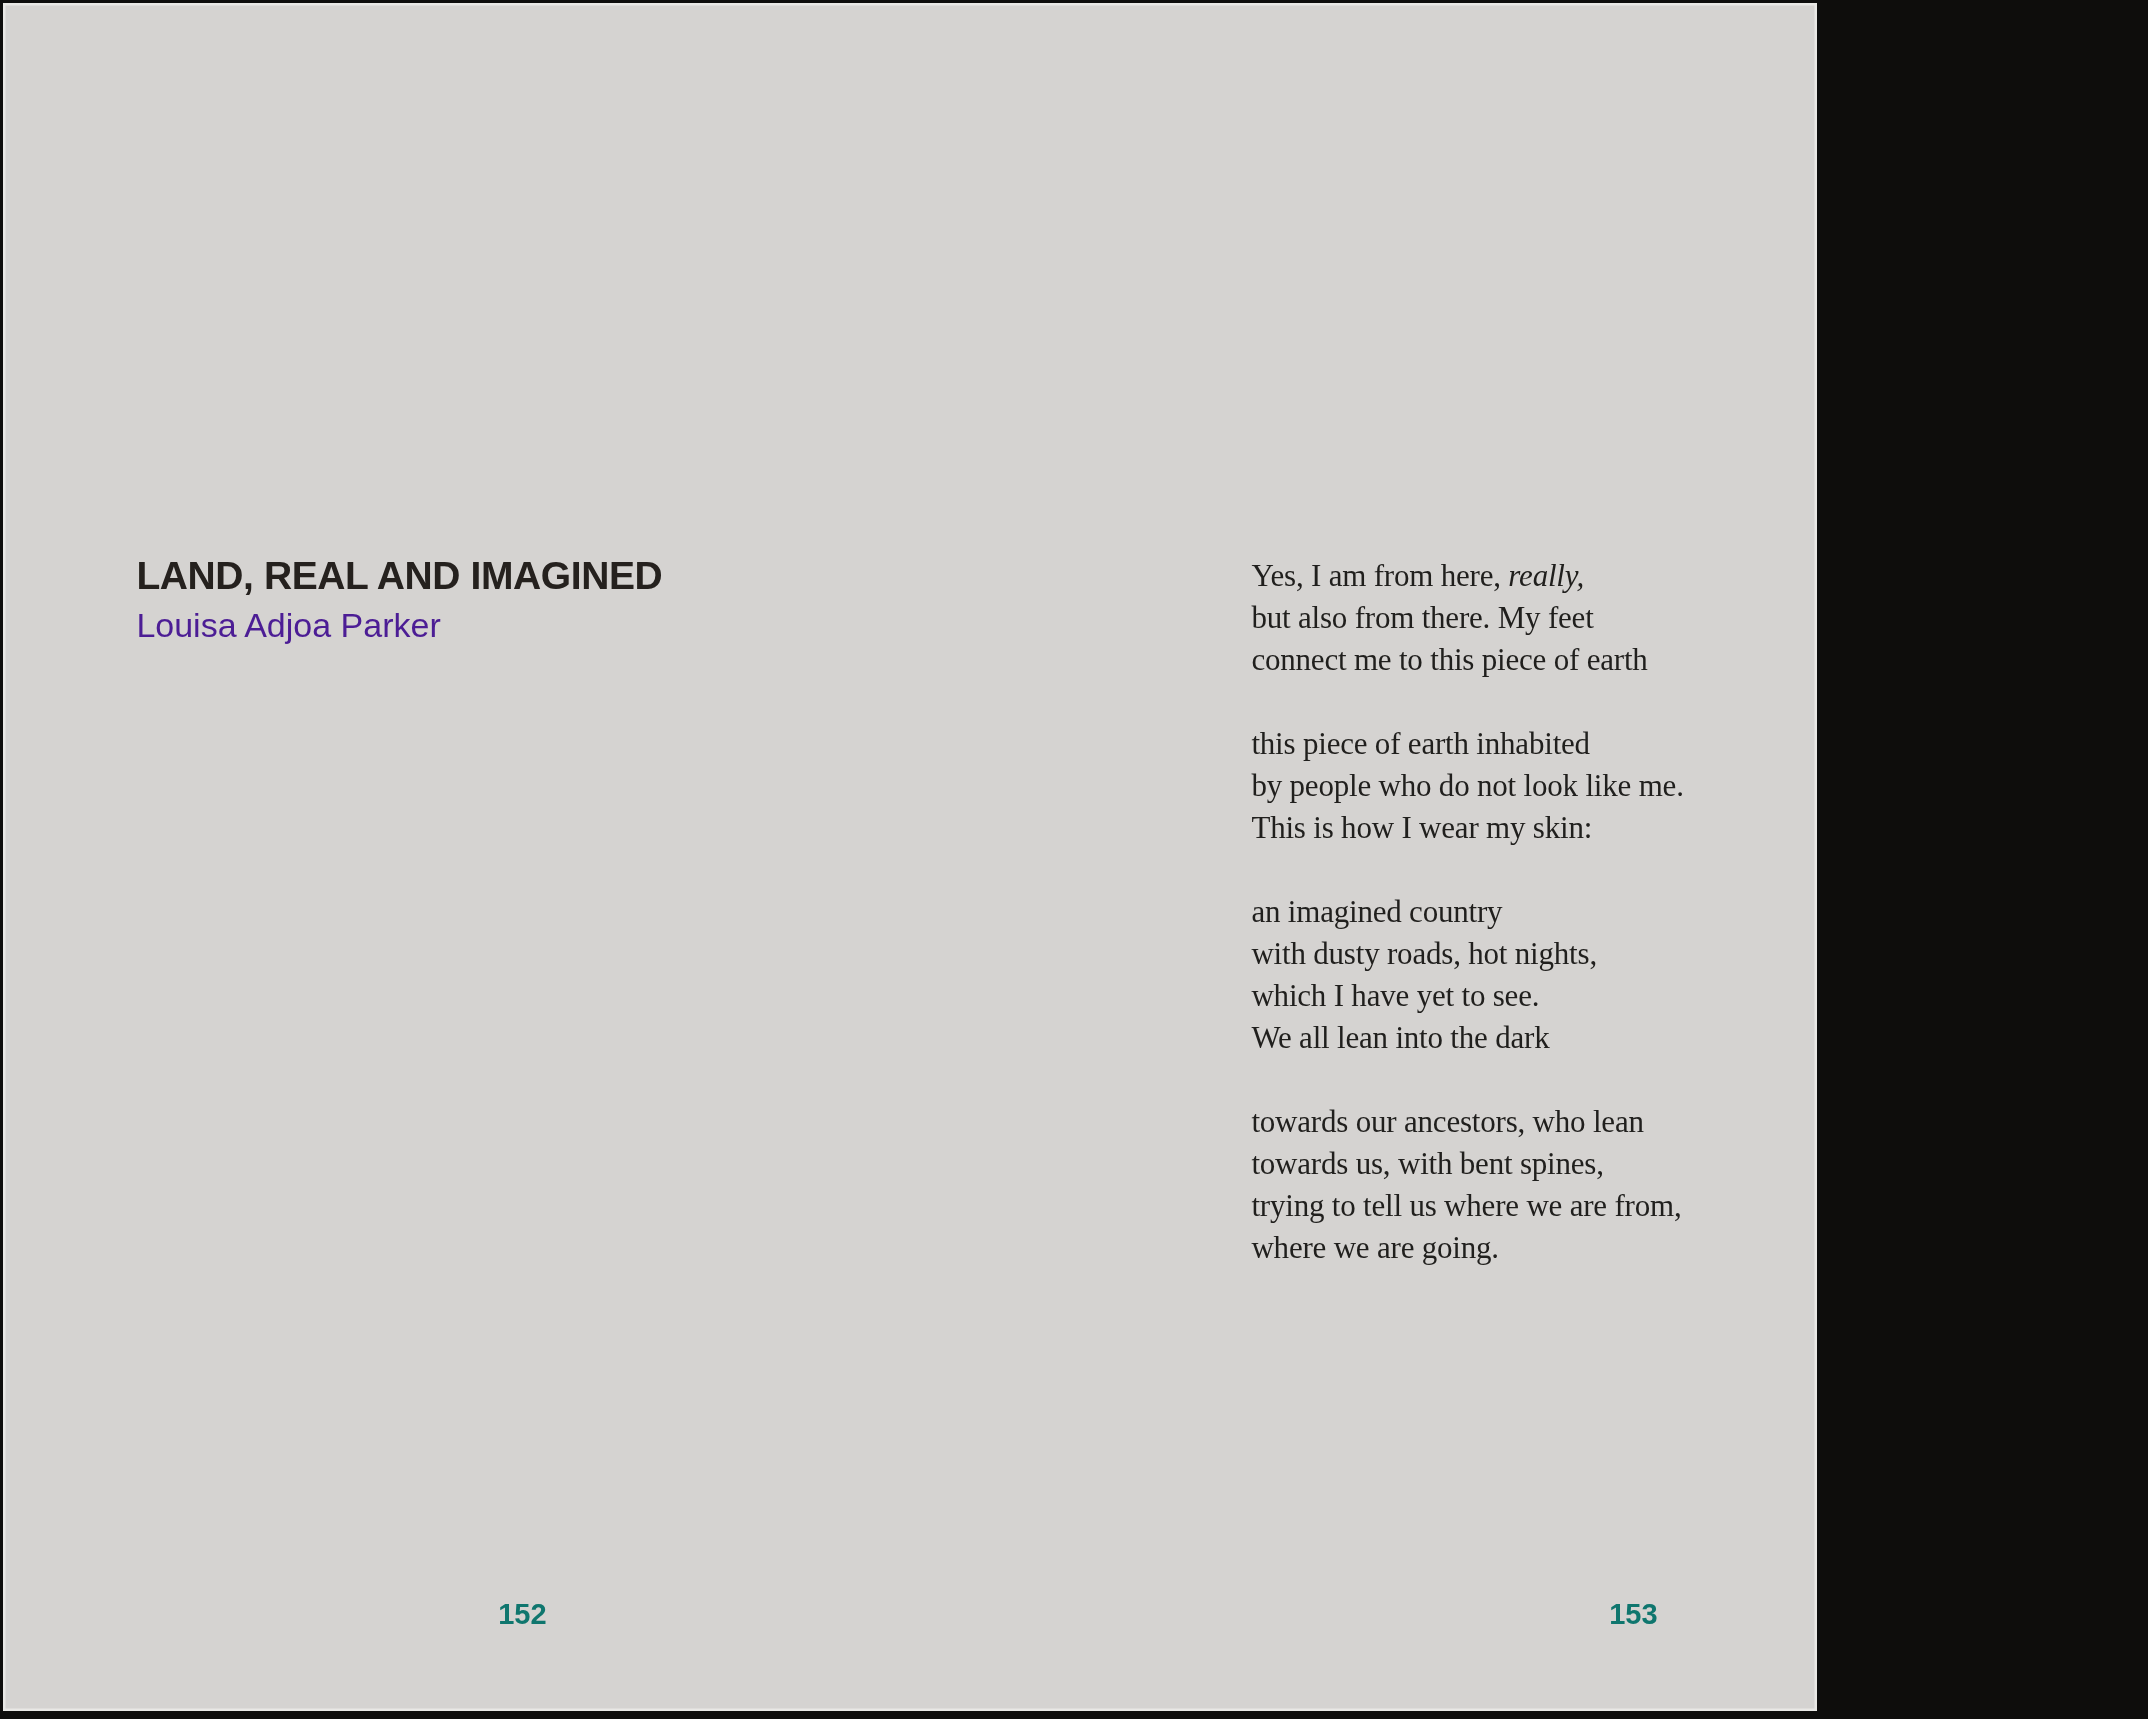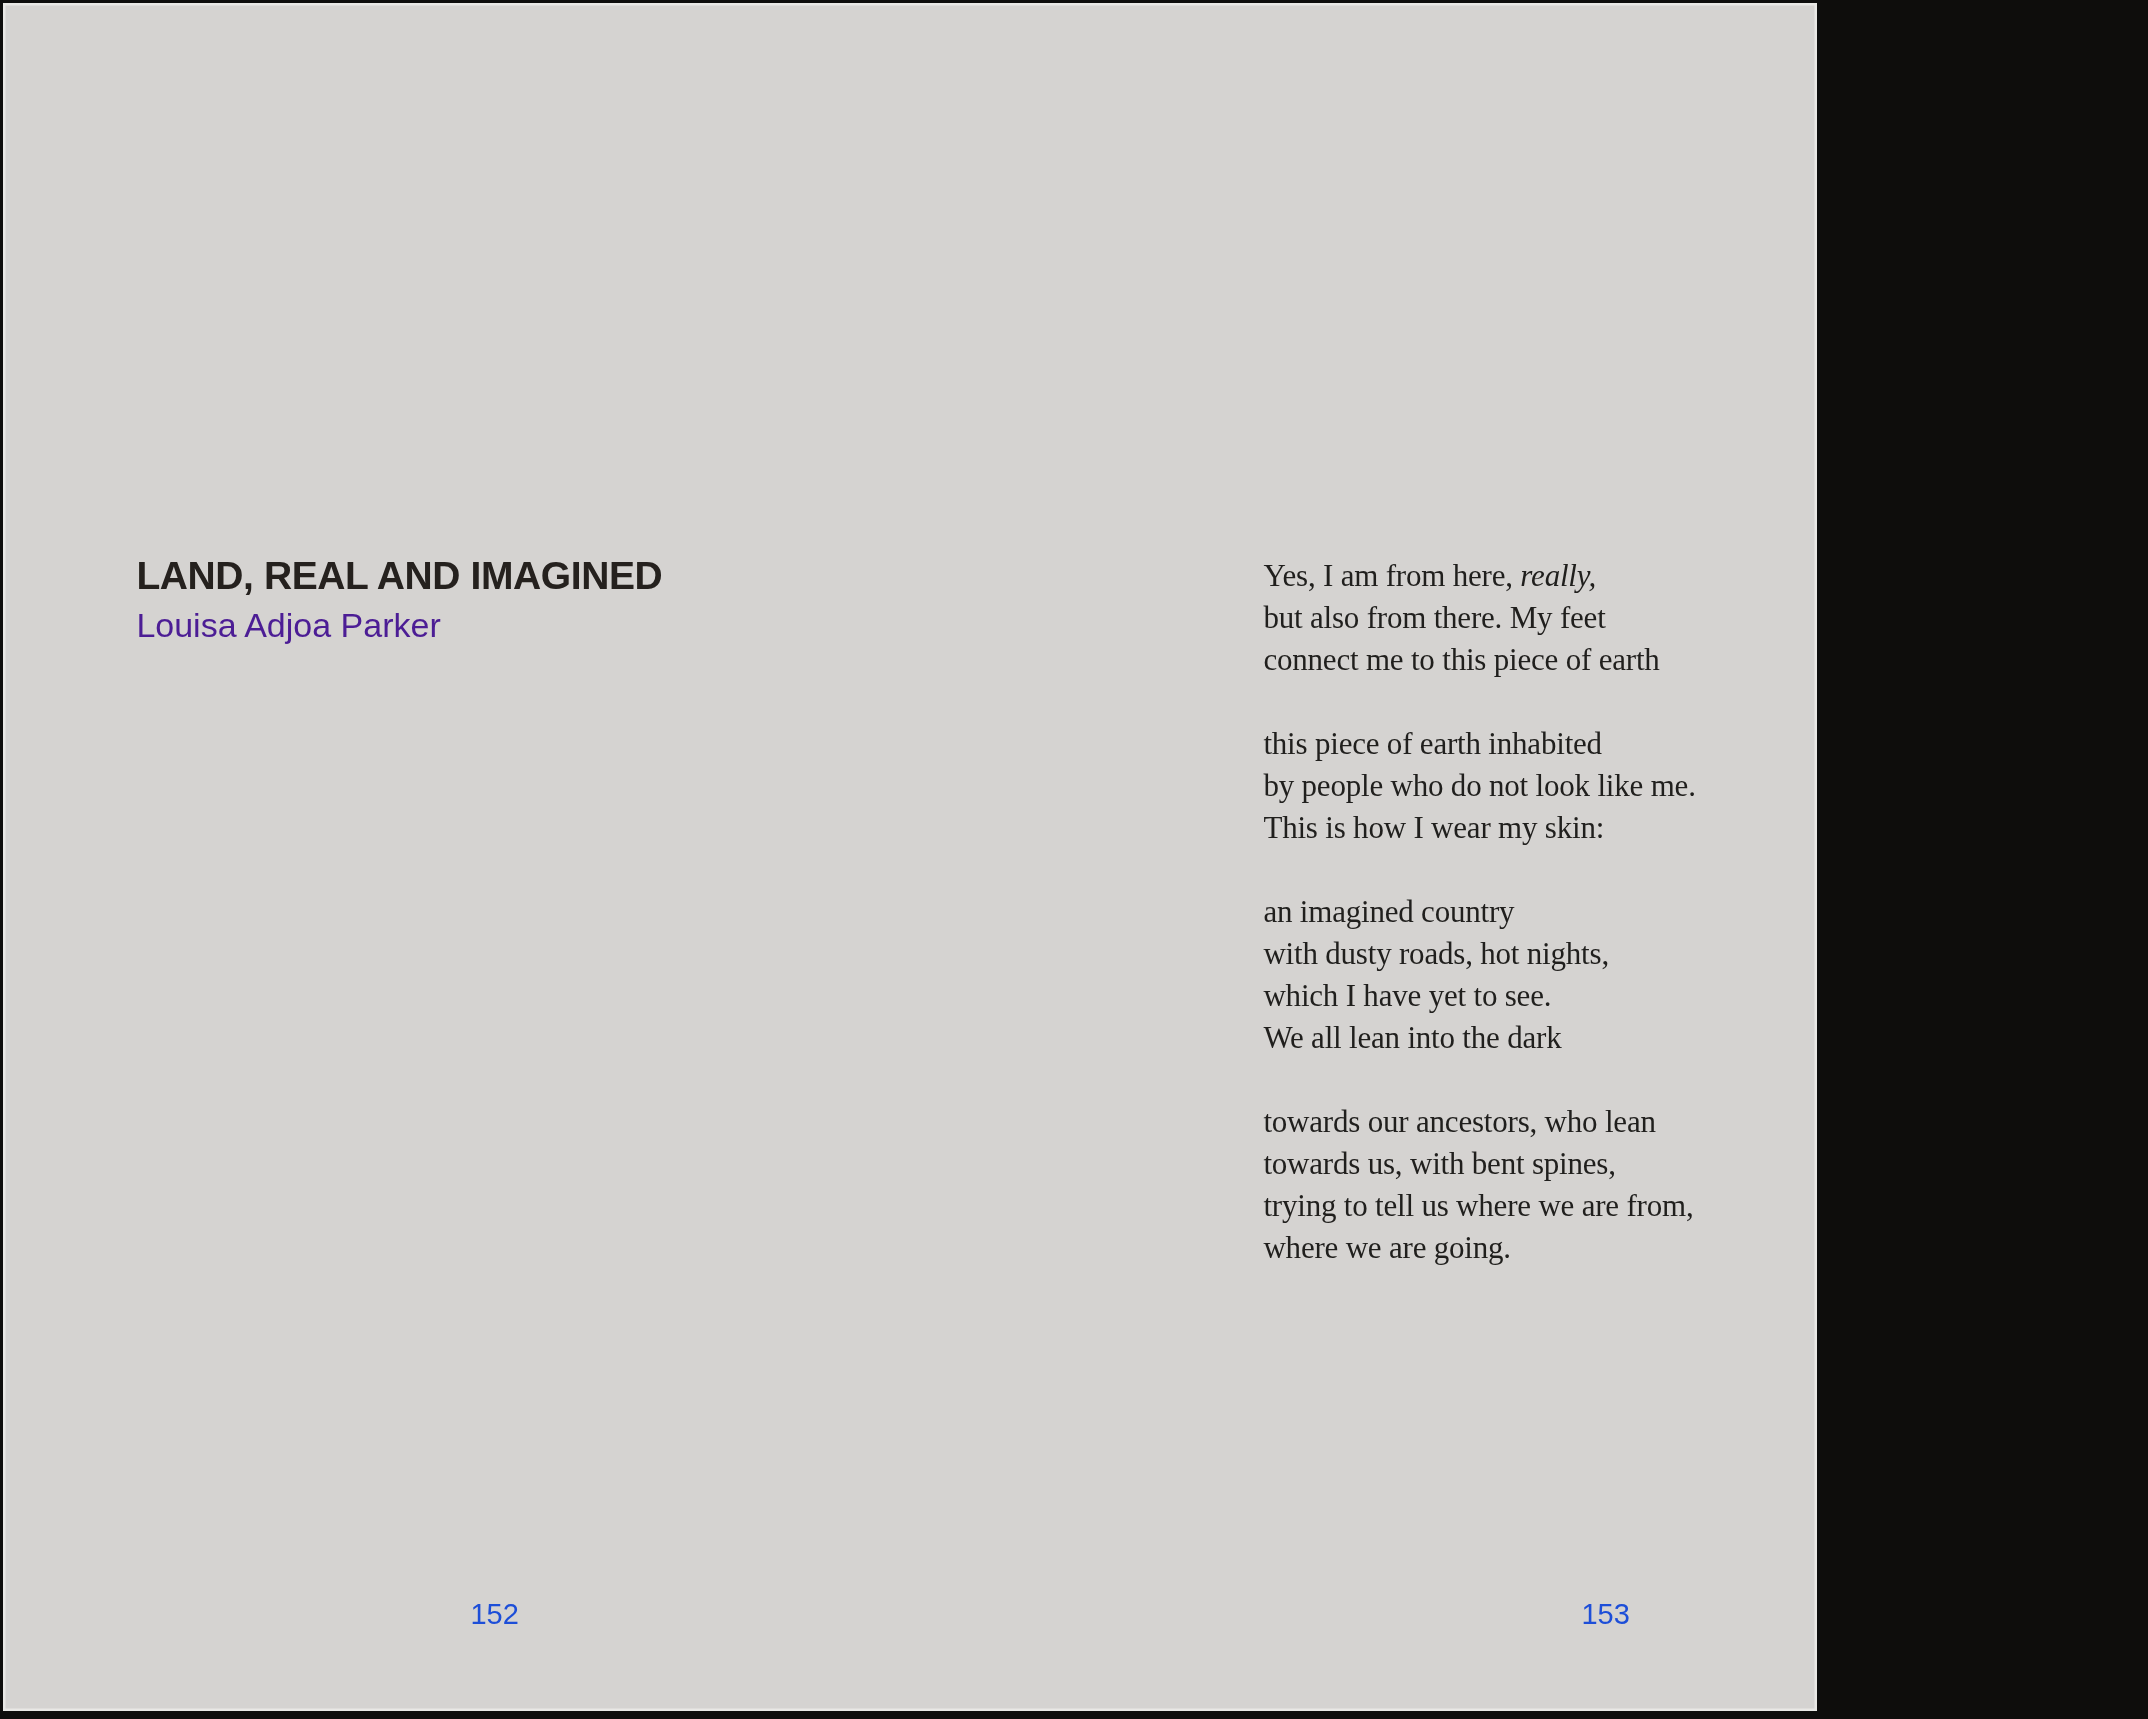--- a/index.html
+++ b/index.html
@@ -44,32 +44,32 @@
     position: absolute;
     left: 1248px; top: 552px;
     font-family: "Liberation Serif", serif;
     font-weight: 400;
     font-size: 31px;
     line-height: 42px;
     letter-spacing: -0.2px;
     color: #201f1d;
   }
   .stanza + .stanza { margin-top: 42px; }
-  .poem-line { white-space: nowrap; margin-left: 12px; }
+  .poem-line { white-space: nowrap; }
   .poem-line em { font-style: italic; }
   .folio {
     position: absolute;
     top: 1594px;
     width: 104px;
-    text-align: left;
+    text-align: center;
     font-family: "Liberation Sans", sans-serif;
-    font-weight: 400;
+    font-weight: 700;
     font-size: 29px;
     line-height: 1.2;
-    color: #1d4ed8;
+    color: #0f766e;
   }
   .folio-left  { left: 467px; }
   .folio-right { left: 1578px; }
 </style>
 </head>
 <body>
 
 <div class="frame">
   <div class="page-spread">
 

